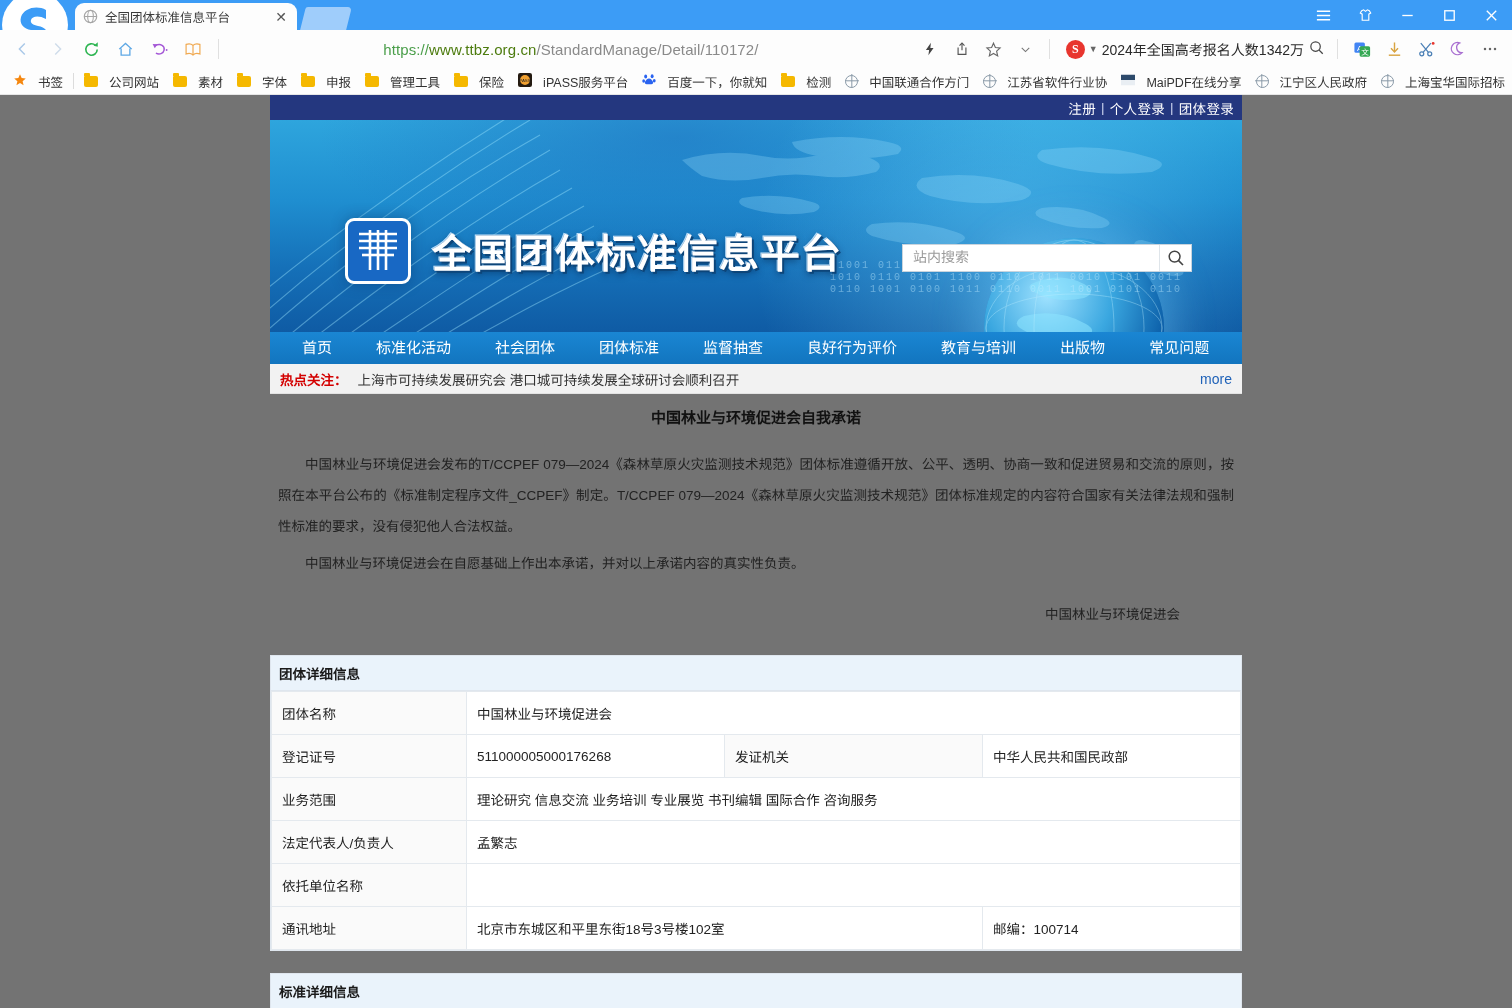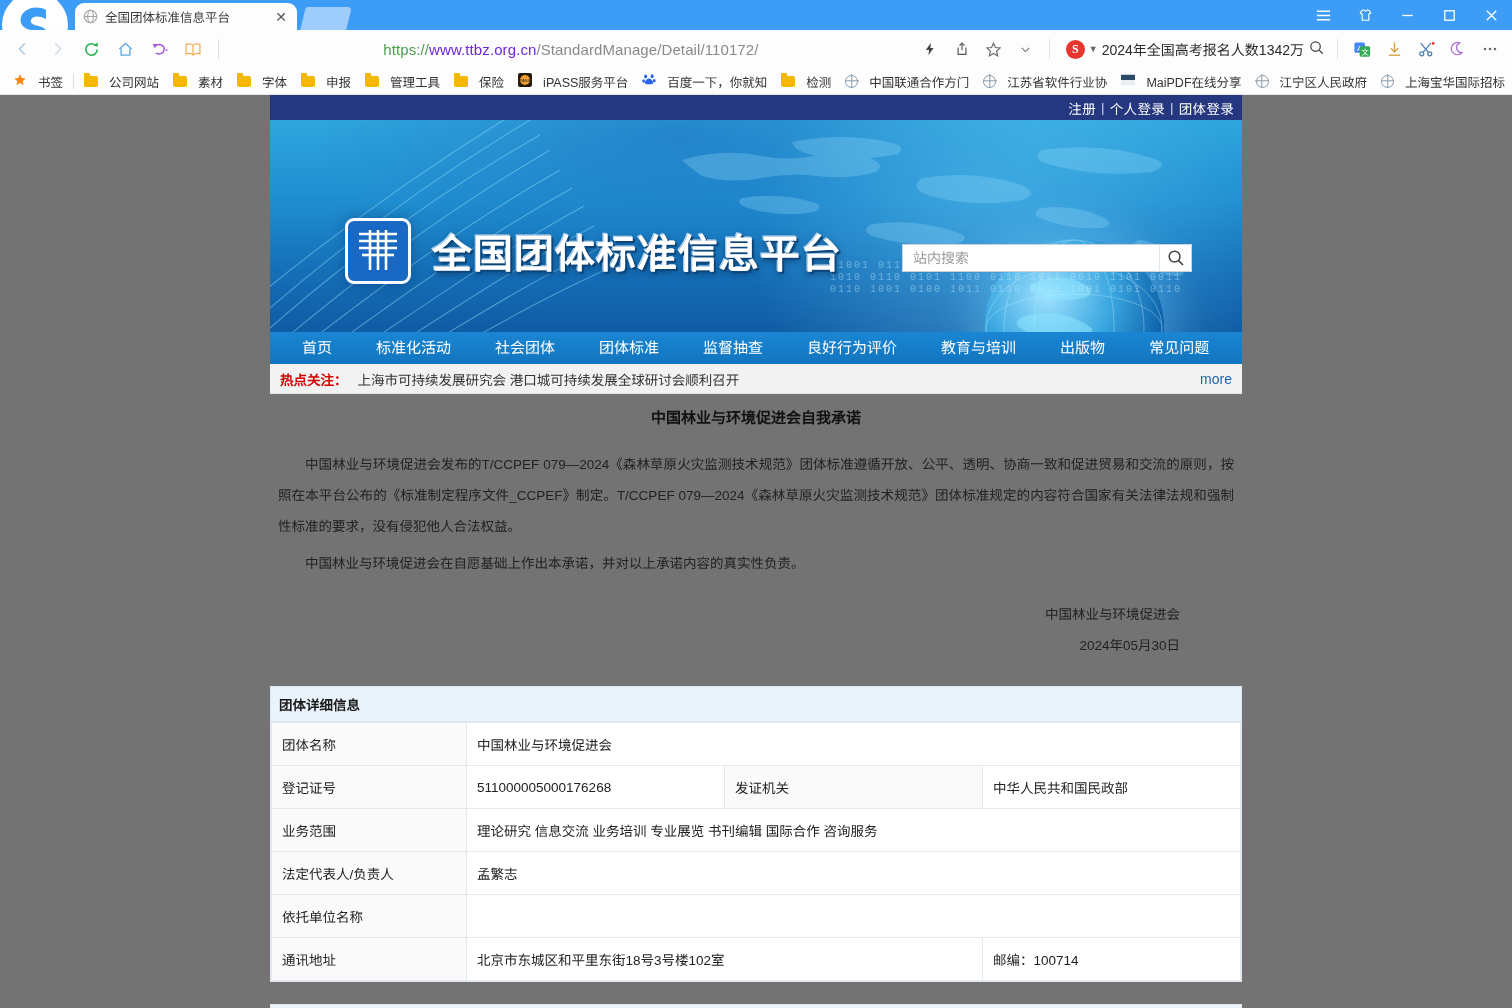--- a/index.html
+++ b/index.html
@@ -55,21 +55,21 @@
   .navbtn { width: 34px; height: 30px; display:flex; align-items:center; justify-content:center; }
   .divider-v { width:1px; height:20px; background:#e0e0e0; margin:0 8px; }
   .urlbox {
     flex: 1 1 auto; height: 28px; display:flex; align-items:center; position:relative;
   }
   .urltext {
     width:100%; text-align:center; font-size:15px; letter-spacing:.1px;
     font-family:"Liberation Sans", sans-serif;
   }
   .urltext .scheme { color:#4a9e4a;text-align:center; }
-  .urltext .host { color:#6d28d9; }
+  .urltext .host { color:#4d7c0f; }
   .urltext .path { color:#8a8a8a; }
   .addr-icons { display:flex; align-items:center; gap:2px; }
   .addr-icons .aicon { width:30px; height:30px; display:flex; align-items:center; justify-content:center;}
   .searchbox {
     display:flex; align-items:center; height:28px; padding:0 4px 0 4px;
     margin-left:4px; gap:4px;
   }
   .searchbox .sg-logo {
     width:19px;height:19px;border-radius:50%;background:#e8352e;color:#fff;
     font-size:12px;font-weight:bold;display:flex;align-items:center;justify-content:center;
@@ -138,21 +138,21 @@
     font-size:40px; font-weight:bold; letter-spacing:1px; color:#ffffff;
     font-family:"Liberation Sans", sans-serif;
     text-shadow: 0 0 1px #1b4f86, 2px 2px 0 #0d4579, -1px -1px 0 #bfe4ff, 0 3px 7px rgba(0,30,70,.6);
   }
   .sitesearch {
     position:absolute; right:50px; top:124px; width:290px; height:28px;
     background:#fff; border:1px solid #c9d4dd; display:flex; align-items:center;
   }
   .sitesearch input {
     flex:1 1 auto; height:26px; border:0; outline:0; padding:0 10px; font-size:14px; color:#333;
-    font-family:Liberation Sans, sans-serif; background:transparent;
+    font-family:Liberation Mono, monospace; background:transparent;
   }
   .sitesearch input::placeholder{color:#9b9b9b;}
   .sitesearch .sbtn {
     width:32px; height:26px; border-left:1px solid #dfe5ea; display:flex;align-items:center;justify-content:center;
   }
 
   
   .navbar {
     height:32px; background:#1478c3; display:flex; align-items:flex-end; padding-left:10px;
     background: linear-gradient(180deg,#1a86d3 0%, #1275bf 100%);
@@ -602,21 +602,20 @@
         <span class="hot-label">热点关注：</span>
         <span class="hot-text">上海市可持续发展研究会 港口城可持续发展全球研讨会顺利召开</span>
         <span class="hot-more">more</span>
       </div>
 
       <div class="content">
         <div class="doc-title">中国林业与环境促进会自我承诺</div>
         <p class="para">中国林业与环境促进会发布的T/CCPEF 079—2024《森林草原火灾监测技术规范》团体标准遵循开放、公平、透明、协商一致和促进贸易和交流的原则，按照在本平台公布的《标准制定程序文件_CCPEF》制定。T/CCPEF 079—2024《森林草原火灾监测技术规范》团体标准规定的内容符合国家有关法律法规和强制性标准的要求，没有侵犯他人合法权益。</p>
         <p class="para">中国林业与环境促进会在自愿基础上作出本承诺，并对以上承诺内容的真实性负责。</p>
         <div class="signature">中国林业与环境促进会</div>
-        <div class="sig-date">2024年05月30日</div>
       </div>
 
       <div class="sect">
         <div class="sect-head">团体详细信息</div>
         <table class="info">
           <tbody>
             <tr>
               <td class="k w-k1">团体名称</td>
               <td class="v" colspan="3">中国林业与环境促进会</td>
             </tr>

